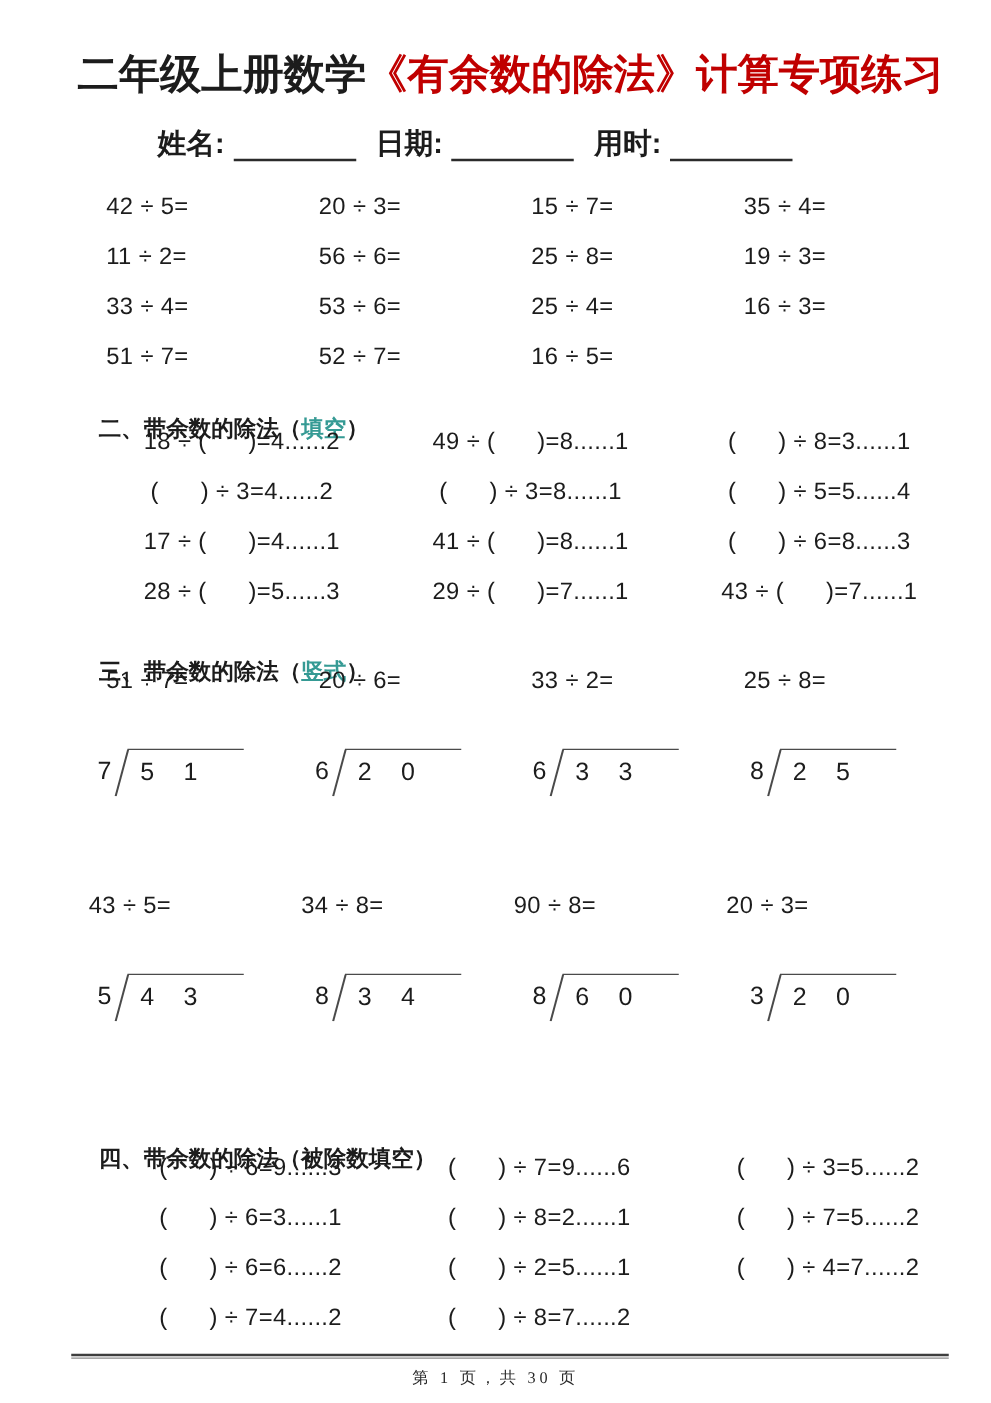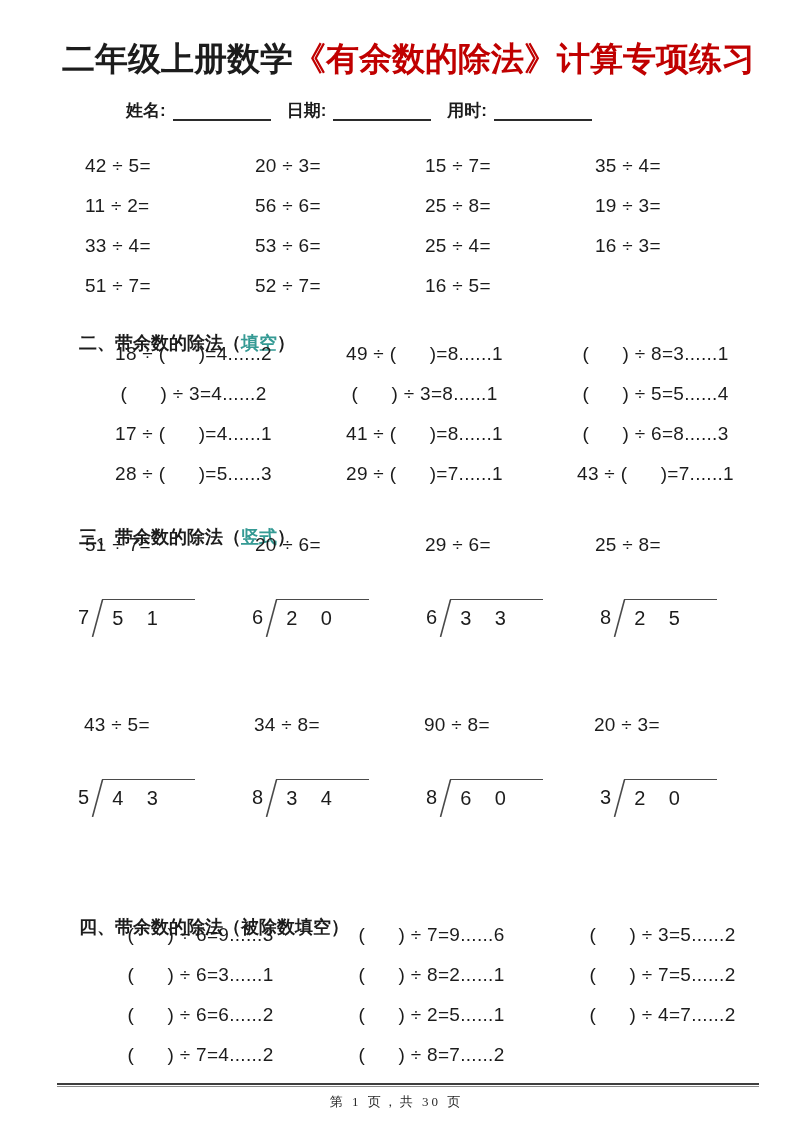--- a/index.html
+++ b/index.html
@@ -4,21 +4,21 @@
 <style>
   * { margin:0; padding:0; box-sizing:border-box; }
   html,body { background:#ffffff; }
   body { font-family:"Liberation Sans","DejaVu Sans",sans-serif; }
   .page { position:relative; width:793px; height:1122px; margin:15px auto; background:#ffffff; color:#1c1c1c; overflow:hidden; }
 
   .title { position:absolute; top:22px; left:62px; font-family:"Liberation Serif","DejaVu Serif",serif;
            font-weight:900; font-size:33px; white-space:nowrap; }
   .title .red { color:#c00000; }
 
-  .info-line { position:absolute; top:84px; left:126px; font-size:17px; font-weight:bold; display:flex; align-items:flex-end; white-space:pre; }
+  .info-line { position:absolute; top:84px; left:126px; font-size:23px; font-weight:bold; display:flex; align-items:flex-end; white-space:pre; }
   .blank { display:inline-block; width:98px; border-bottom:2px solid #2b2b2b; height:16px; margin:0 16px 1px 7px; }
 
   .heading { position:absolute; left:59px; font-size:18px; font-weight:bold; white-space:pre; }
   .heading .tag { color:#359a94; }
 
   .grid4 { position:absolute; display:grid; grid-template-columns:repeat(4,170px); grid-auto-rows:40px; }
   .grid3 { position:absolute; display:grid; grid-template-columns:repeat(3,231px); grid-auto-rows:40px;text-align:center; }
   .problem { font-size:19px; white-space:pre; letter-spacing:0.3px; }
 
   .ld-row { position:absolute; display:grid; grid-template-columns:repeat(4,174px); }
@@ -86,21 +86,21 @@
     <div class="problem">43 ÷ (      )=7......1</div>
   </div>
 
   <div class="heading" style="top:489px;">
     <span>三、带余数的除法</span><span>（</span><span class="tag">竖式</span><span>）</span>
   </div>
 
   <div class="grid4" style="top:519px; left:85px;">
     <div class="problem">51 ÷ 7=</div>
     <div class="problem">20 ÷ 6=</div>
-    <div class="problem">29 ÷ 6=</div>
+    <div class="problem">33 ÷ 2=</div>
     <div class="problem">25 ÷ 8=</div>
   </div>
 
   <div class="ld-row" style="top:584px; left:78px;">
     <div class="ld">
       <span class="ld-divisor">7</span>
       <svg class="ld-bracket" width="16" height="38" viewBox="0 0 16 38">
           <line x1="13.5" y1="0.8" x2="3.5" y2="38" stroke="#4a4a4a" stroke-width="1.6"></line>
         </svg>
       <span class="ld-dividend">5 1</span>
@@ -121,21 +121,21 @@
     </div>
     <div class="ld">
       <span class="ld-divisor">8</span>
       <svg class="ld-bracket" width="16" height="38" viewBox="0 0 16 38">
           <line x1="13.5" y1="0.8" x2="3.5" y2="38" stroke="#4a4a4a" stroke-width="1.6"></line>
         </svg>
       <span class="ld-dividend">2 5</span>
     </div>
   </div>
 
-  <div class="grid4" style="top:699px; left:84px;">
+  <div class="grid4" style="top:699px; left:71px;">
     <div class="problem">43 ÷ 5=</div>
     <div class="problem">34 ÷ 8=</div>
     <div class="problem">90 ÷ 8=</div>
     <div class="problem">20 ÷ 3=</div>
   </div>
 
   <div class="ld-row" style="top:764px; left:78px;">
     <div class="ld">
       <span class="ld-divisor">5</span>
       <svg class="ld-bracket" width="16" height="38" viewBox="0 0 16 38">

